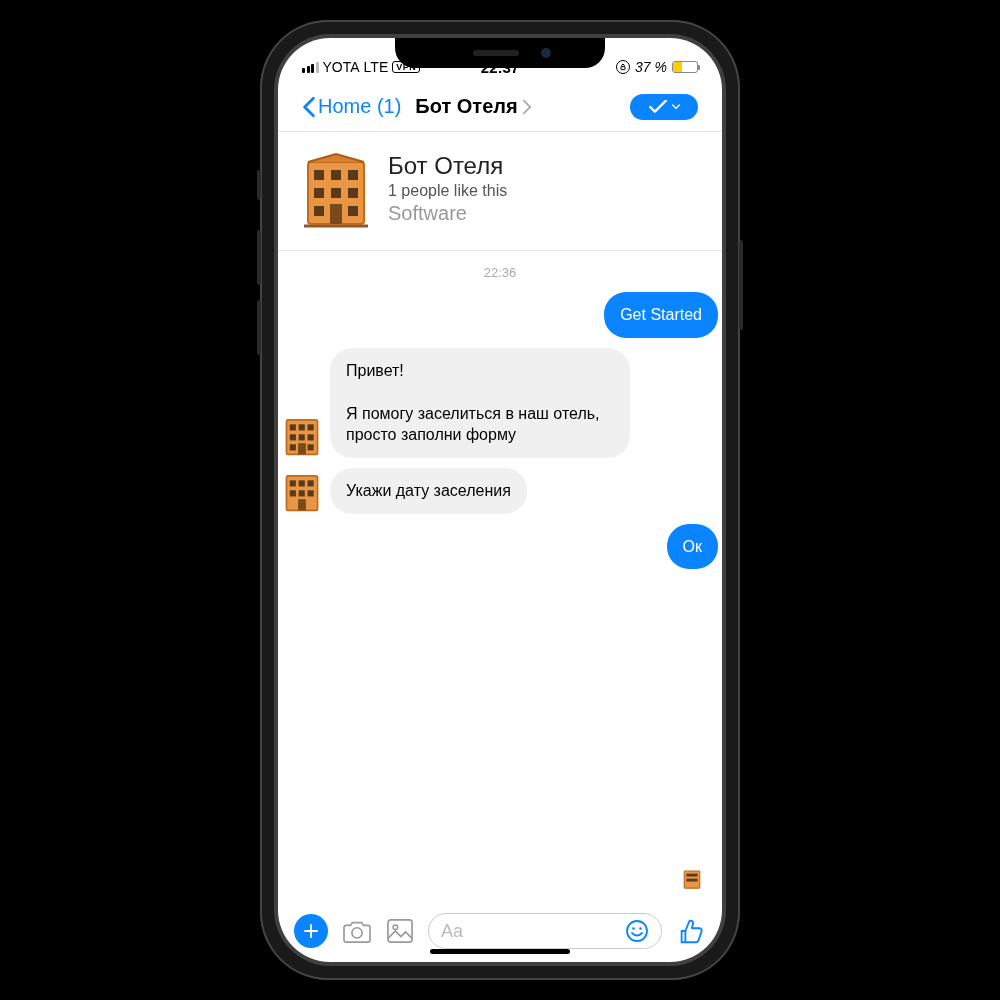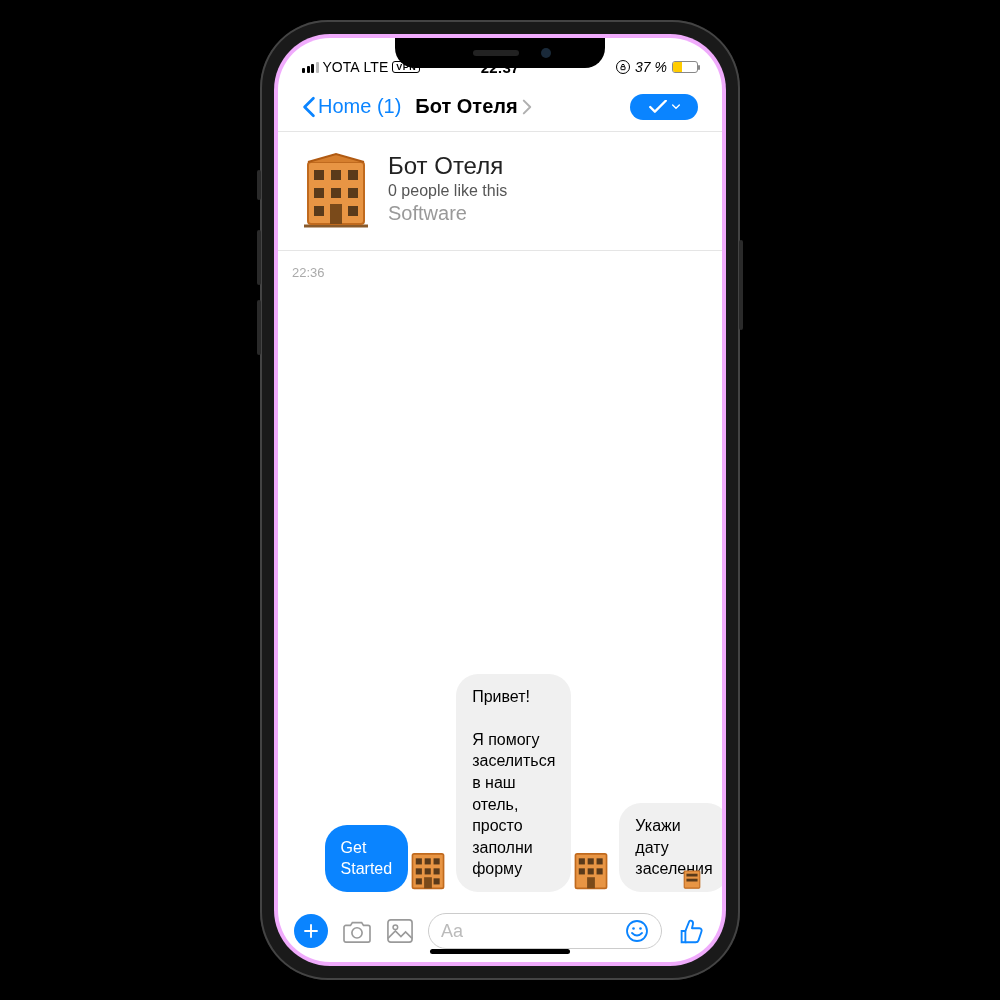--- a/index.html
+++ b/index.html
@@ -12,21 +12,21 @@
   .phone-frame {
     width: 480px; height: 960px;
     background: #1a1a1a;
     border-radius: 68px;
     padding: 14px;
     position: relative;
     box-shadow: 0 0 0 2px #444 inset;
   }
   .phone-inner {
     width: 100%; height: 100%;
-    background: #f0abfc;
+    background: #404040;
     border-radius: 56px;
     padding: 4px;
   }
   .screen {
     width: 100%; height: 100%;
     background: #fff;
     border-radius: 52px;
     overflow: hidden;
     position: relative;
     display: flex; flex-direction: column;
@@ -87,21 +87,21 @@
 
   
   .profile-card { display:flex; gap:16px; padding:20px 22px; border-bottom:0.5px solid #e5e5e5;}
   .hotel-icon { width:72px; height:78px; flex-shrink:0; }
   .hotel-icon.small { width:40px; height:44px; }
   .profile-info h2 { font-size:24px; font-weight:400; color:#222; margin-bottom:2px;}
   .profile-info .likes { font-size:16px; color:#555; margin-bottom:2px;}
   .profile-info .category { font-size:20px; color:#999;}
 
   
-  .chat-area { flex:1; overflow:hidden; padding: 6px 14px 4px; display:flex; flex-direction:row; }
+  .chat-area { flex:1; overflow:hidden; padding: 6px 4px 4px; display:flex; flex-direction:column; }
   .timestamp { text-align:center; color:#aaa; font-size:13px; padding:8px 0 12px;}
   .row { display:flex; margin-bottom:10px; align-items:flex-end; gap:8px;}
   .row.right { justify-content:flex-end; }
   .bubble { max-width: 300px; padding:12px 16px; border-radius:22px; font-size:16px; line-height:1.35; }
   .bubble.blue { background:#0a84ff; color:#fff; }
   .bubble.gray { background:#f0f0f0; color:#000; }
   .avatar-slot { width:40px; display:flex; justify-content:center; }
   .tiny-hotel { width:20px; height:22px; position:absolute; right:20px; bottom:72px;}
 
   
@@ -188,21 +188,21 @@
             <rect x="48" y="18" width="10" height="10" fill="#5a3a1a"></rect>
           <rect x="14" y="36" width="10" height="10" fill="#5a3a1a"></rect>
             <rect x="31" y="36" width="10" height="10" fill="#5a3a1a"></rect>
             <rect x="48" y="36" width="10" height="10" fill="#5a3a1a"></rect>
           <rect x="14" y="54" width="10" height="10" fill="#5a3a1a"></rect>
             <rect x="48" y="54" width="10" height="10" fill="#5a3a1a"></rect>
           <rect x="30" y="52" width="12" height="20" fill="#7a4a1a"></rect>
         </svg>
         <div class="profile-info">
           <h2>Бот Отеля</h2>
-          <div class="likes">0 people like this</div>
+          <div class="likes">1 people like this</div>
           <div class="category">Software</div>
         </div>
       </div>
 
       <div class="chat-area">
         <div class="timestamp">22:36</div>
 
         <div class="row right">
           <div class="bubble blue">Get Started</div>
         </div>

